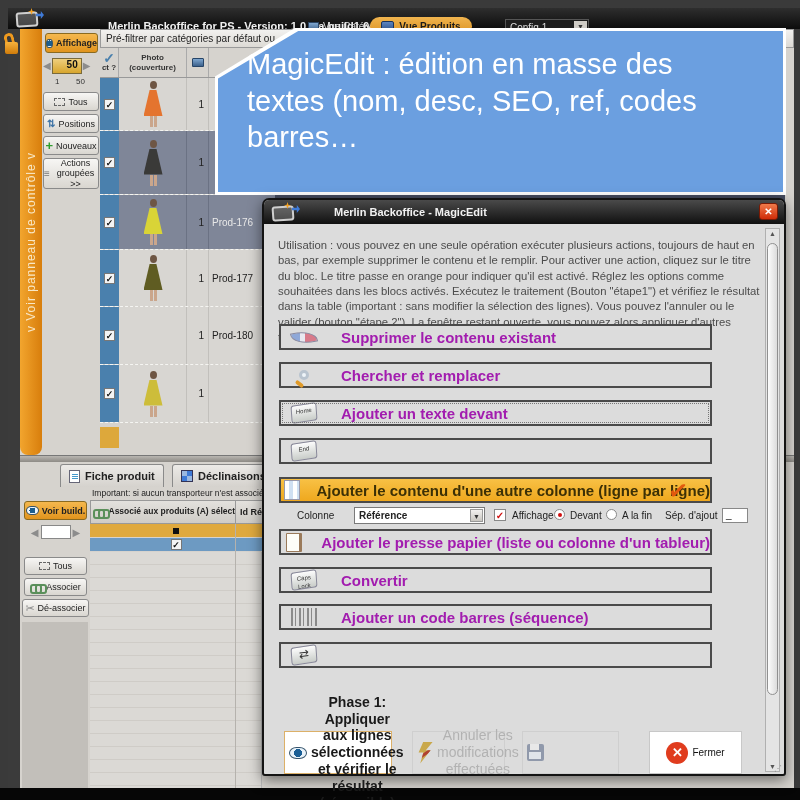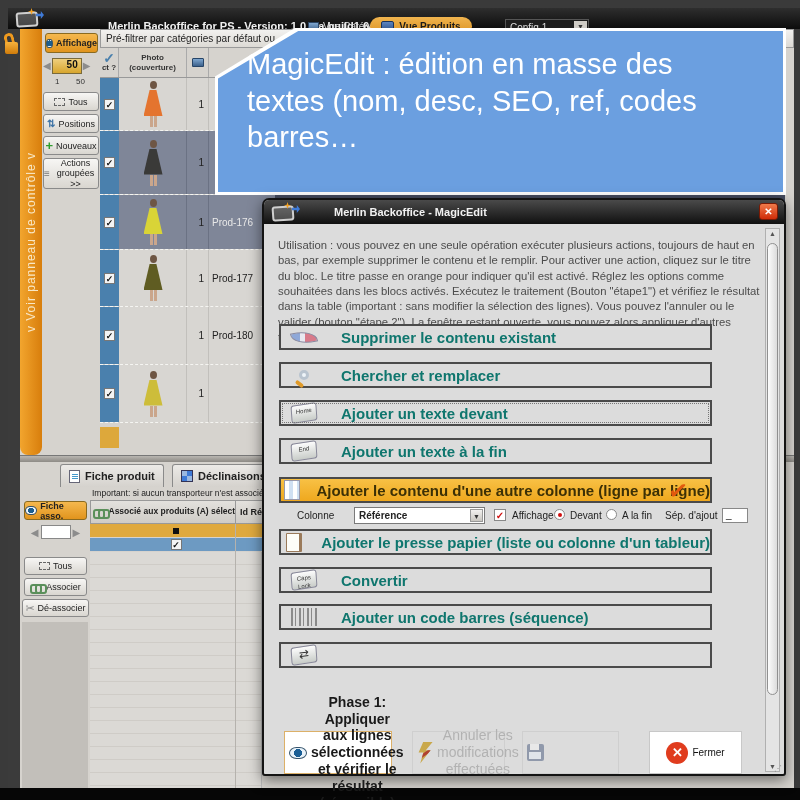--- a/index.html
+++ b/index.html
@@ -119,21 +119,21 @@
   #dlg-titlebar { position:absolute; left:0; top:0; right:0; height:24px; background:linear-gradient(#4a4a4a,#101010); border-radius:5px 5px 0 0; display:flex; align-items:center; }
   #dlg-title { color:#f2f2f2; font-size:11px; font-weight:bold; margin-left:40px; }
   #dlg-close { position:absolute; right:6px; top:3px; width:19px; height:17px; background:linear-gradient(#f07a4a,#cf2c08); border:1px solid #7a1a04; border-radius:3px; color:#fff; font-size:10px; font-weight:bold; text-align:center; line-height:16px; }
   #dlg-desc { position:absolute; left:14px; top:38px; width:482px; font-size:11.3px; line-height:1.36; color:#4c4c4c; }
   #dlg-scroll { position:absolute; right:4px; top:28px; width:15px; height:544px; background:#e4e4e4; border:1px solid #b0b0b0; }
   #dlg-scroll .up { position:absolute; top:1px; left:0; width:100%; text-align:center; font-size:7px; color:#555; }
   #dlg-scroll .down { position:absolute; bottom:1px; left:0; width:100%; text-align:center; font-size:7px; color:#555; }
   #dlg-thumb { position:absolute; left:1px; top:14px; width:11px; height:452px; background:linear-gradient(90deg,#fcfcfc,#dcdcdc); border:1px solid #909090; border-radius:6px; }
 
   .action-btn { position:absolute; left:15px; width:433px; height:26px; background:#dcdcdc; border:2px solid #4a4a4a; display:flex; align-items:center; }
-  .action-btn .lbl { font-size:15px; font-weight:bold; color:#0f766e; margin-left:14px; white-space:nowrap; }
+  .action-btn .lbl { font-size:15px; font-weight:bold; color:#a21caf; margin-left:14px; white-space:nowrap; }
   .action-btn .ic-zone { width:46px; display:flex; justify-content:center; }
   .action-btn.focused:after { content:""; position:absolute; inset:1px; border:1px dotted #777; }
   .action-btn.active { background:linear-gradient(#f8c145,#efa81e); }
   .action-btn.active .lbl { color:#3c3006; }
   .bigcheck-orange { position:absolute; right:22px; top:-2px; font-size:24px; font-weight:bold; color:#e2590e; transform:rotate(8deg); }
 
   
   .feather { width:26px; height:13px; background:linear-gradient(100deg,#8fa8d8 0 35%,#e8e8f0 35% 55%,#d87a8a 55%); border-radius:0 90% 0 90%; transform:rotate(-12deg); border:1px solid #8a8aa0; }
   .magnifier { width:10px; height:10px; border:3px solid #b9c4cf; border-radius:50%; position:relative; background:#eef4f8; }
   .magnifier:after { content:""; position:absolute; left:-7px; top:9px; width:9px; height:4px; background:#e09a28; transform:rotate(38deg); border-radius:2px; }
@@ -343,21 +343,21 @@
     <span class="doc-ic"></span>
     <span>Fiche produit</span>
   </div>
 <div class="abs tab" id="tab-decl">
     <span class="grid-ic"></span>
     <span>Déclinaisons et image</span>
   </div>
 <div class="abs" id="important-note">Important: si aucun transporteur n'est associé à</div>
 <div class="abs panel-btn" id="btn-voirasso">
     <span class="eye"></span>
-    <span>Fiche asso.</span>
+    <span>Voir build.</span>
   </div>
 <div class="abs" id="assoc-stepper">
   <span class="arrow-glyph">◀</span>
   <span id="assoc-input"></span>
   <span class="arrow-glyph">▶</span>
 </div>
 <div class="abs panel-btn" id="btn-tous2">
     <span class="dashrect"></span>
     <span>Tous</span>
   </div>
@@ -421,21 +421,20 @@
   <div class="action-btn focused" style="top:200px;">
     <span class="ic-zone">
         <span class="keycap">Home</span>
       </span>
     <span class="lbl">Ajouter un texte devant</span>
   </div>
   <div class="action-btn" style="top:238px;">
     <span class="ic-zone">
         <span class="keycap">End</span>
       </span>
-    <span class="lbl">Ajouter un texte à la fin</span>
   </div>
   <div class="action-btn active" style="top:277px;">
     <span class="ic-zone">
         <span class="column-ic"></span>
       </span>
     <span class="lbl">Ajouter le contenu d'une autre colonne (ligne par ligne)</span>
     <span class="bigcheck-orange">✓</span>
   </div>
 
   <div id="opt-row">

